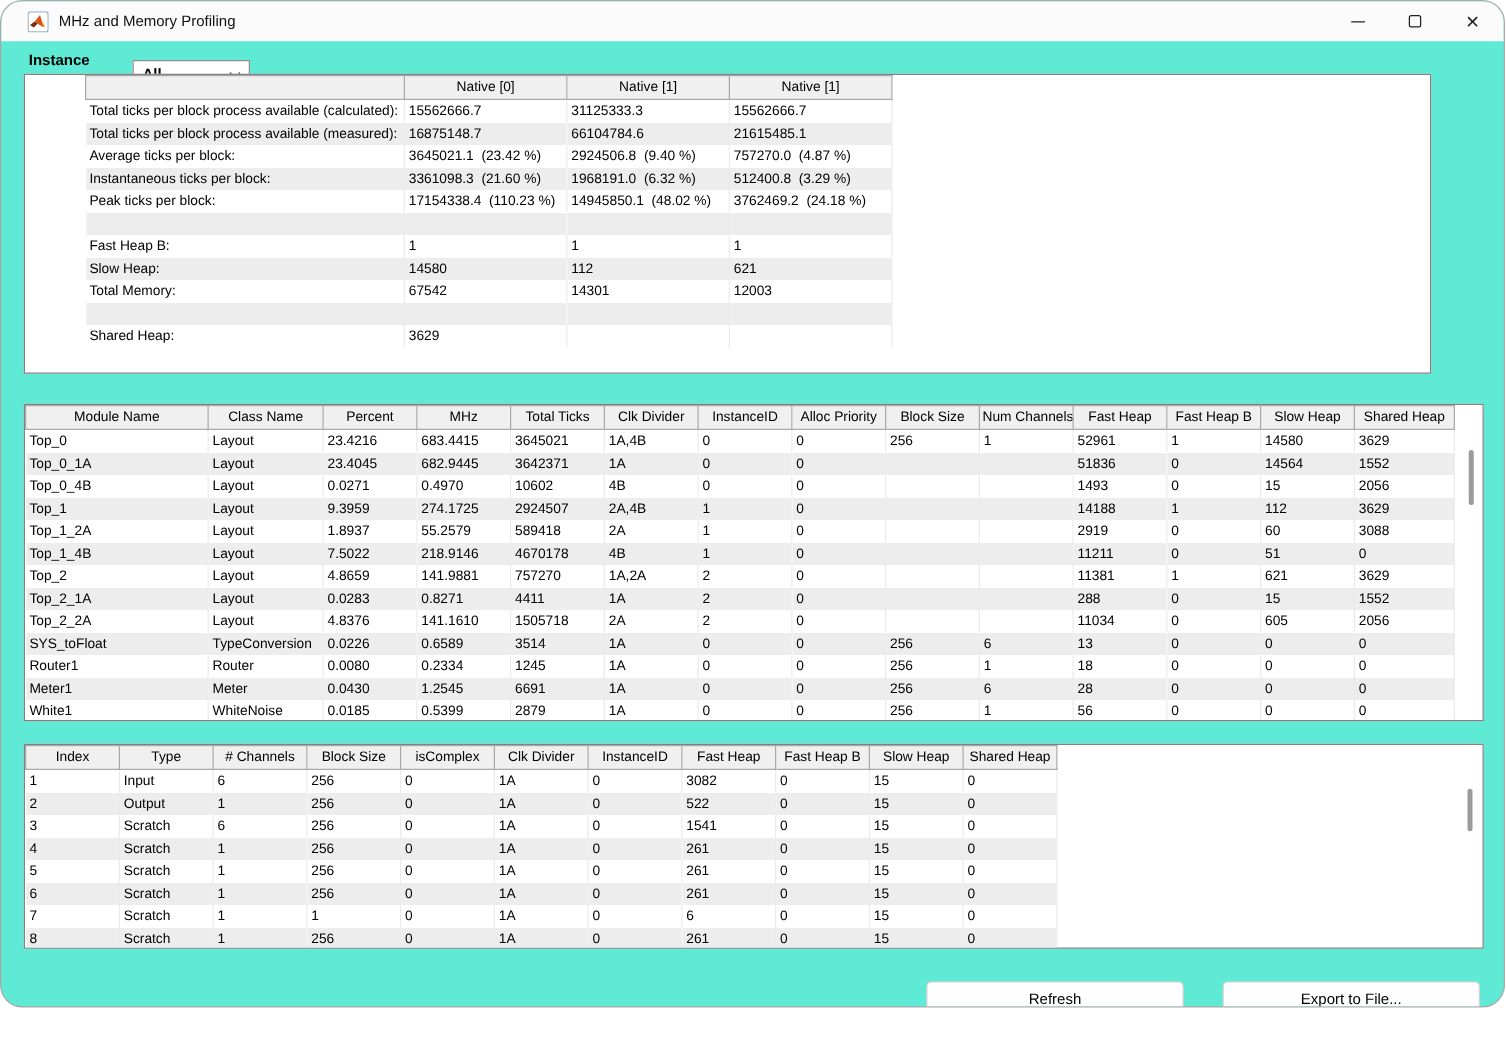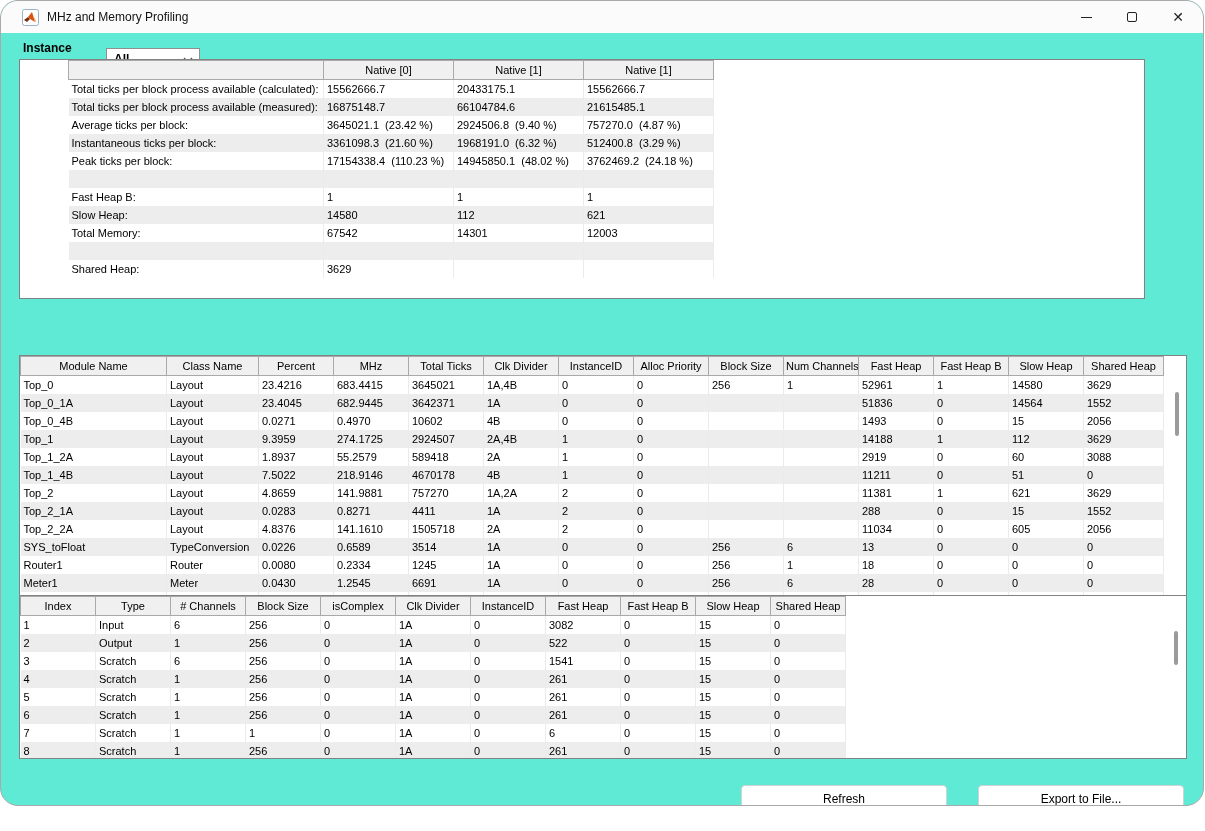--- a/index.html
+++ b/index.html
@@ -21,21 +21,21 @@
   #instance-label { position:absolute; left:22px; top:40px; font-size:12px; font-weight:bold; color:#000; }
   #instance-select {
     position:absolute; left:105px; top:35px; width:94px; height:22px;
     background:#fff; border:1px solid #8f8f8f; display:flex; align-items:center;
     padding-left:7px; font-size:12px; font-weight:bold; color:#000; cursor:default;margin-top:12px;
   }
   #instance-select svg { position:absolute; right:6px; top:7px; }
   
   .panel { position:absolute; background:#ffffff; border:1px solid #828282; overflow:hidden; }
   #panel-summary { left:18px; top:58px;  width:1126px; height:240px;padding-left:48px; }
-  #panel-module  { left:18px; top:322px; width:1168px; height:254px;margin-top:32px; }
+  #panel-module  { left:18px; top:322px; width:1168px; height:254px; }
   #panel-buffer  { left:18px; top:594px; width:1168px; height:164px; }
   
   table { border-collapse:collapse; table-layout:fixed; font-family:"Liberation Sans", sans-serif; font-size:11px; color:#000; }
   th {
     background:#f0f0f0; border:1px solid #a9a9a9; font-weight:normal;
     height:19px; padding:0 2px; text-align:center; overflow:hidden; white-space:nowrap;
   }
   td {
     height:18px; line-height:18px; padding:0 3px; text-align:left;
     border-right:1px solid #ebebeb; overflow:hidden; white-space:pre;
@@ -103,21 +103,21 @@
             <th></th>
             <th>Native [0]</th>
             <th>Native [1]</th>
             <th>Native [1]</th>
           </tr>
         </thead>
         <tbody>
           <tr>
             <td>Total ticks per block process available (calculated):</td>
             <td>15562666.7</td>
-            <td>20433175.1</td>
+            <td>31125333.3</td>
             <td>15562666.7</td>
           </tr>
           <tr>
             <td>Total ticks per block process available (measured):</td>
             <td>16875148.7</td>
             <td>66104784.6</td>
             <td>21615485.1</td>
           </tr>
           <tr>
             <td>Average ticks per block:</td>

